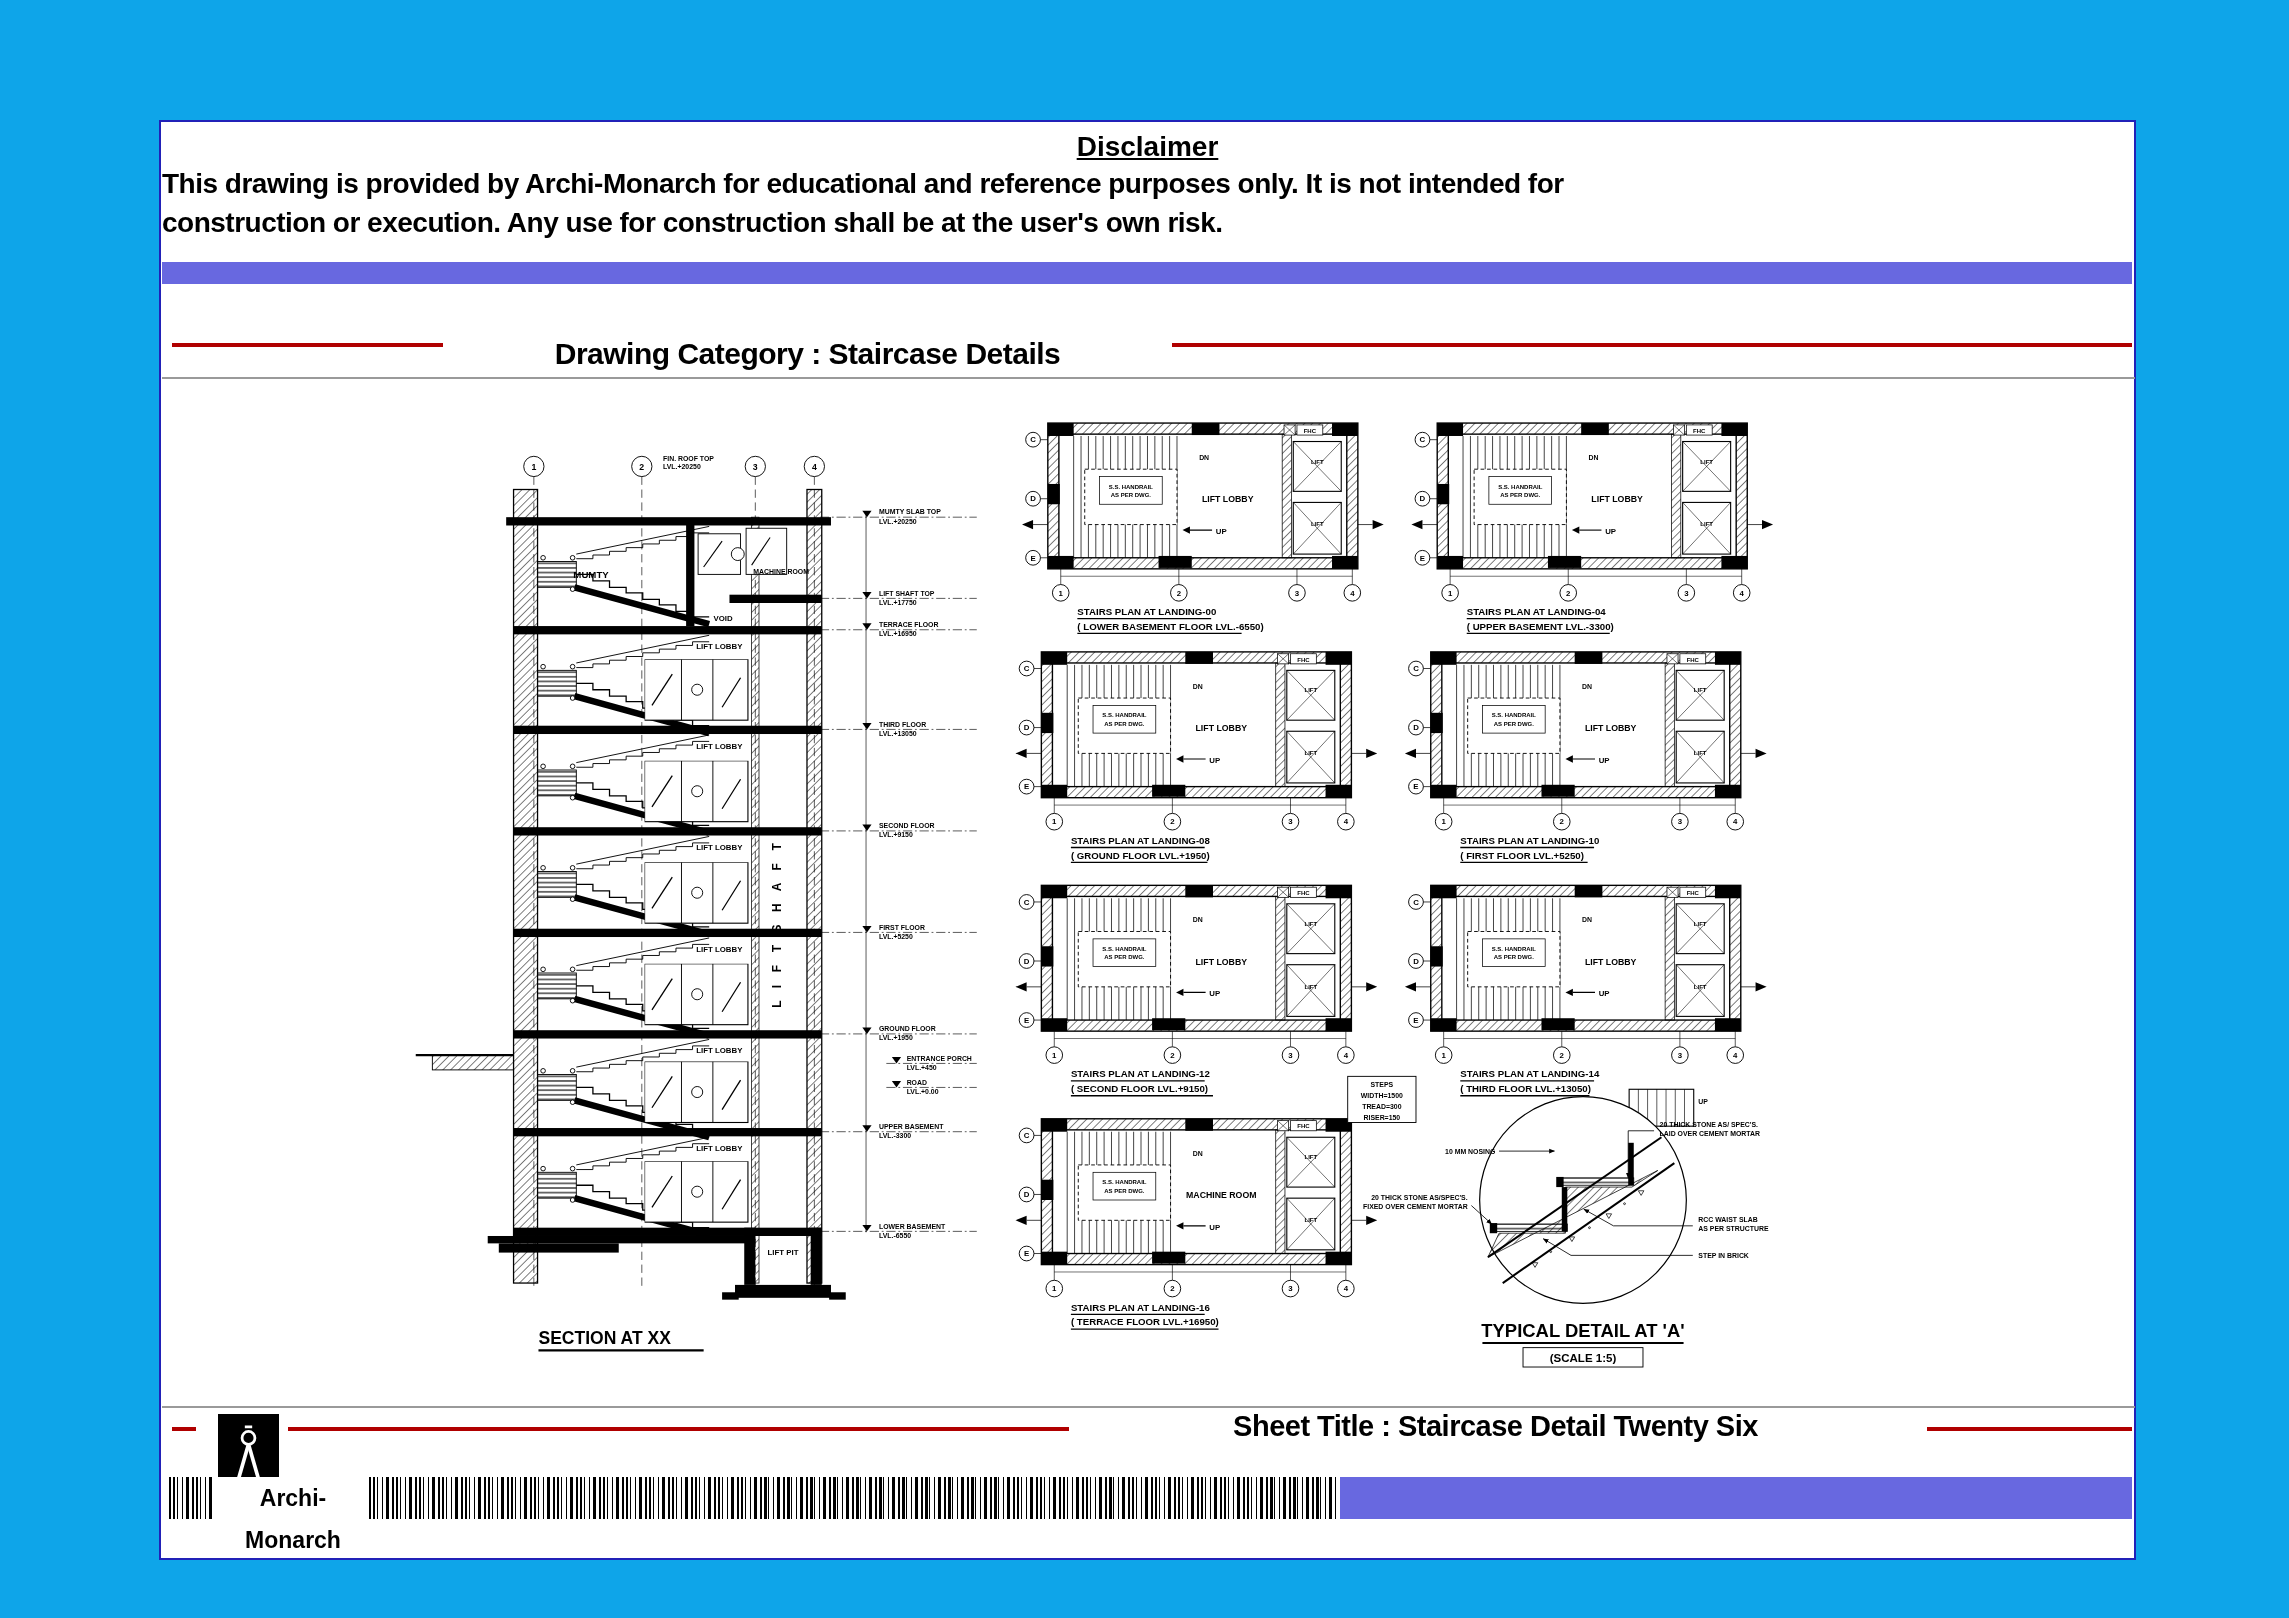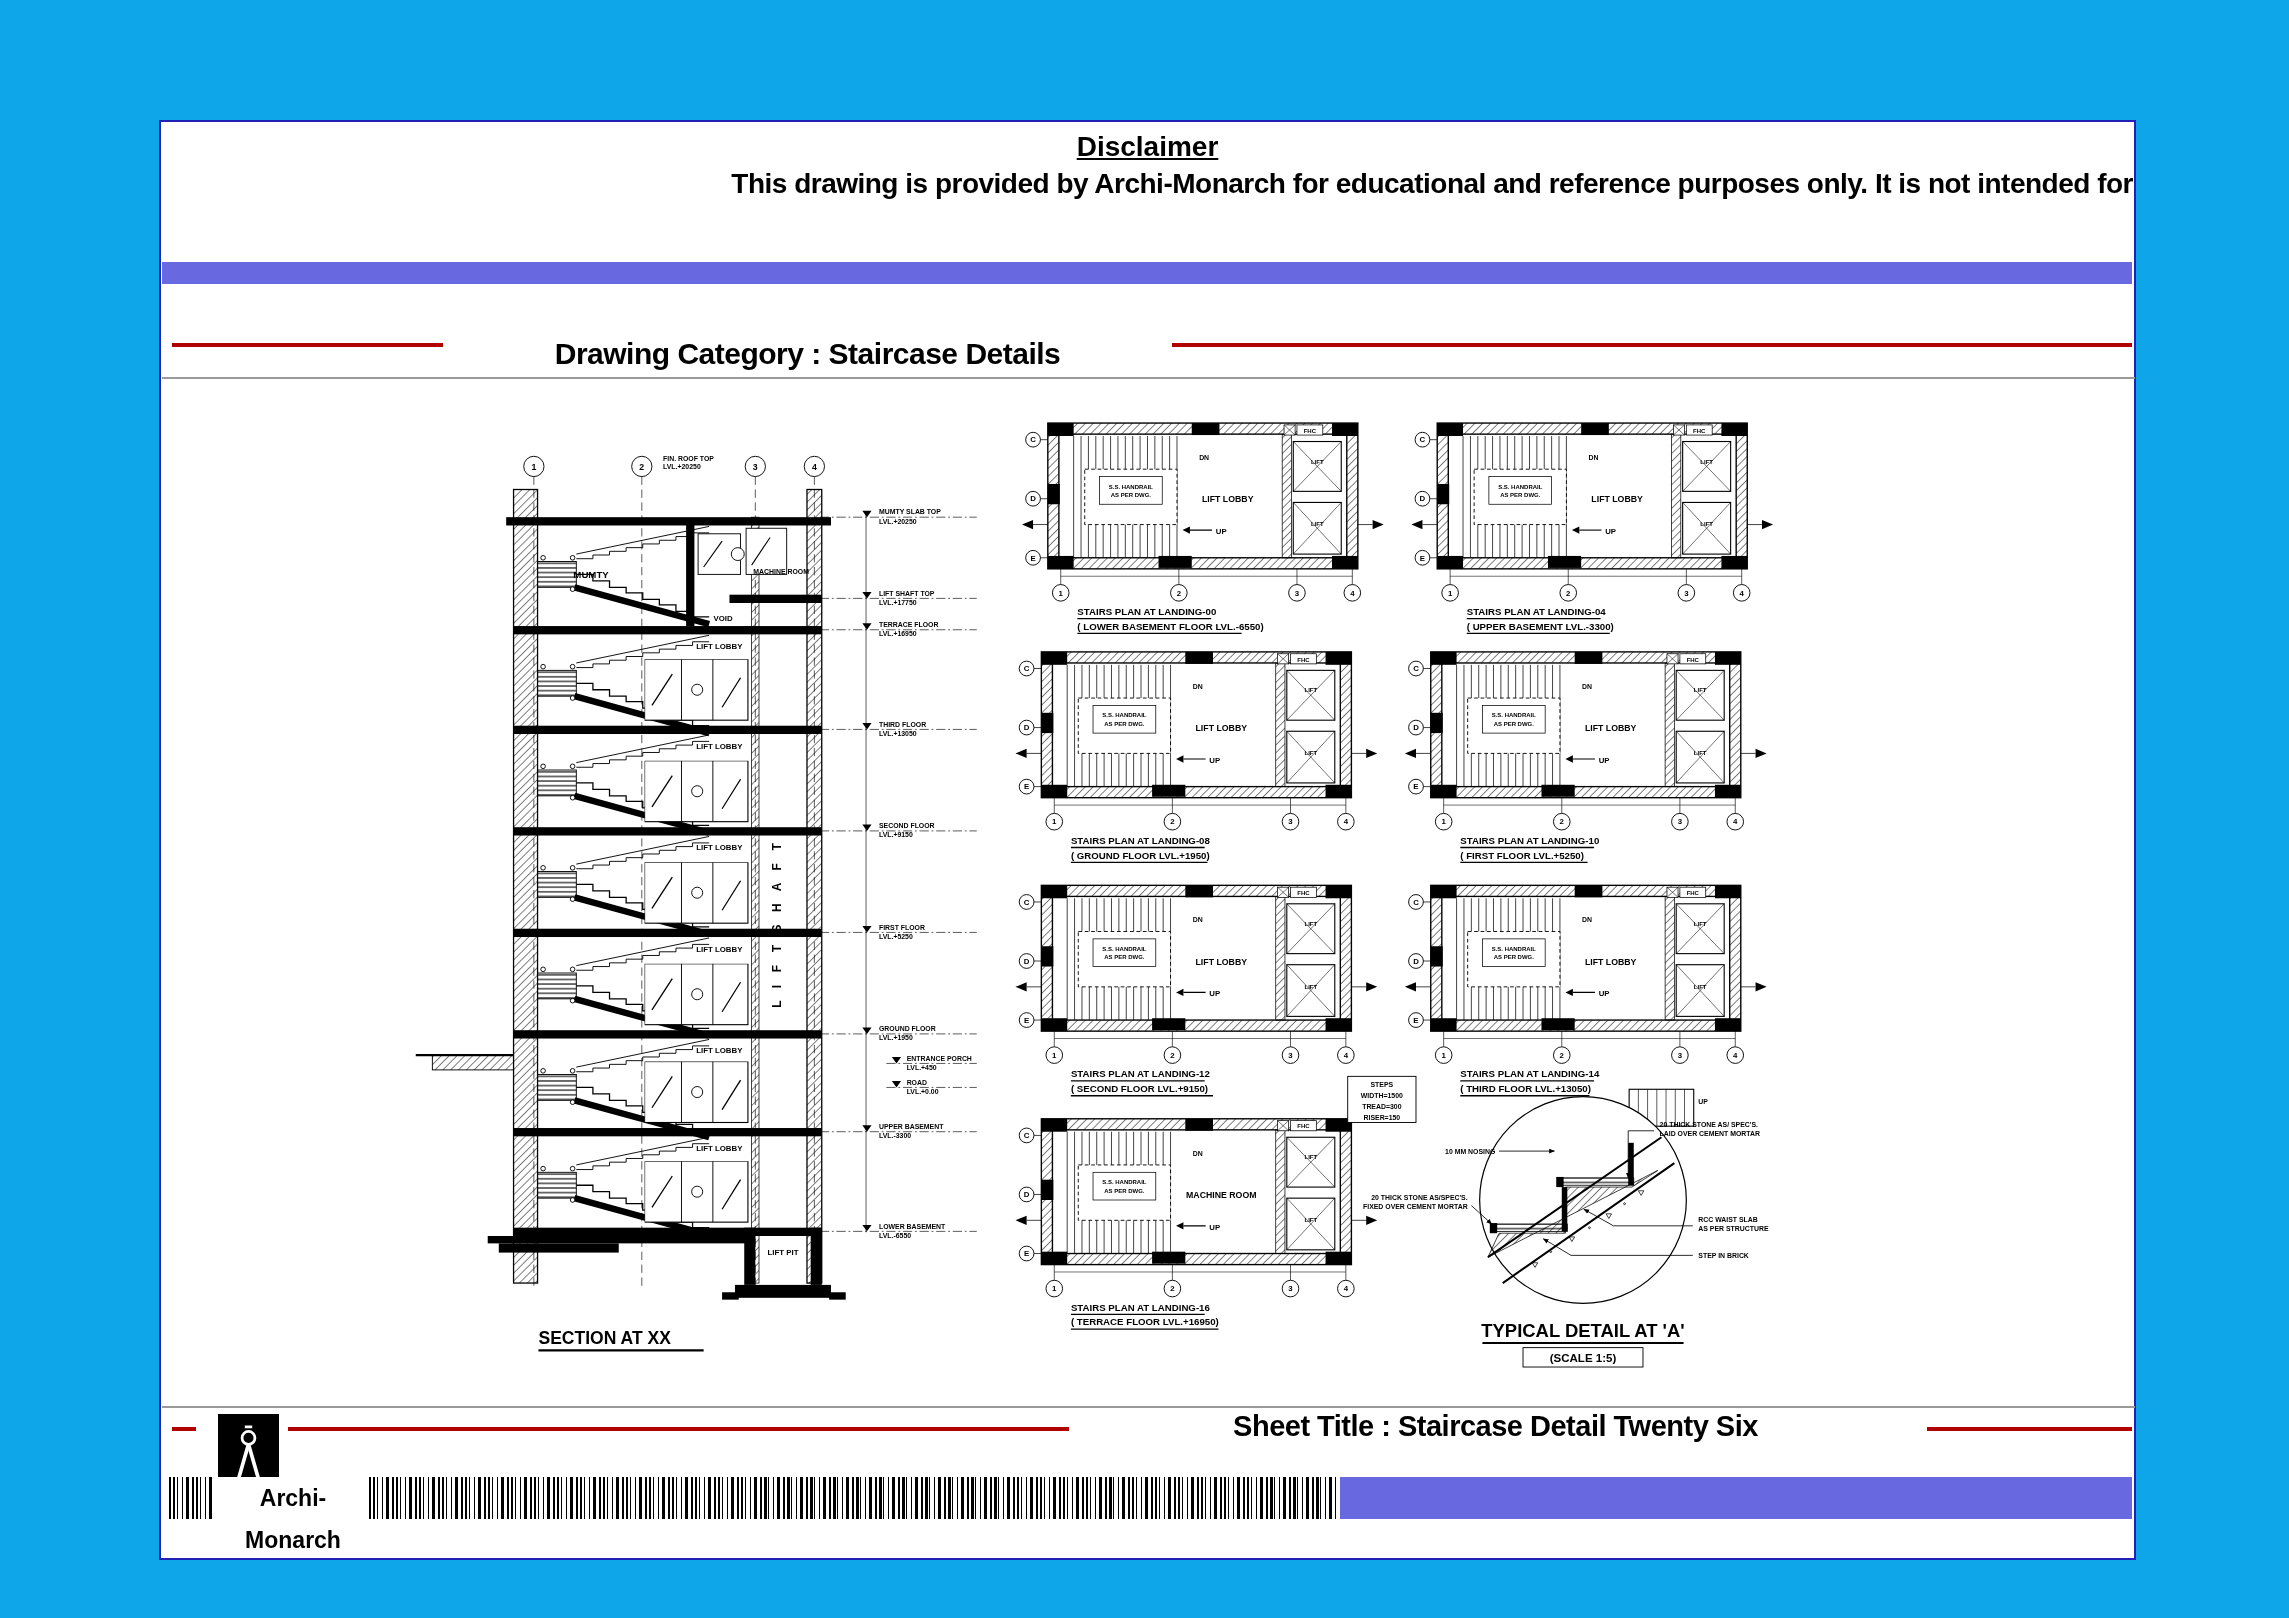--- a/index.html
+++ b/index.html
@@ -5,41 +5,42 @@
   html,body{margin:0;padding:0;background:#fff;}
   .page{position:relative;width:2290px;height:1619px;background:#0ea5e9;
         font-family:"Liberation Sans",sans-serif;overflow:hidden;}
   .frame{position:absolute;left:159px;top:120px;width:1973px;height:1436px;
          border:2.8px solid #2121b8;background:#fff;}
   .abs{position:absolute;}
   .bluebar{background:#6868e0;}
   .redline{background:#b00000;height:3.7px;}
   .grayline{background:#9a9a9a;height:1.8px;}
   .disc-title{font-size:28px;font-weight:bold;text-decoration:underline;text-align:center;color:#000;}
-  .disc-line{font-size:28px;font-weight:bold;text-align:right;color:#000;letter-spacing:-0.5px;}
+  .disc-line{font-size:28px;font-weight:bold;text-align:left;color:#000;letter-spacing:-0.5px;}
   .cat-title{font-size:30px;font-weight:bold;color:#000;text-align:center;letter-spacing:-0.5px;margin-top:12px;}
   .sheet-title{font-size:29px;font-weight:bold;color:#000;text-align:center;letter-spacing:-0.5px;}
   .brand{font-size:23px;font-weight:bold;color:#000;line-height:42px;background:#fff;text-align:center;}
   .barcode{background:repeating-linear-gradient(90deg,
       #000 0 1.8px,#fff 1.8px 3.7px,#000 3.7px 6.5px,#fff 6.5px 8.3px,#000 8.3px 9.2px,
       #fff 9.2px 13px,#000 13px 14px,#fff 14px 16.6px,#000 16.6px 20px,#fff 20px 23px);}
   svg text{font-family:"Liberation Sans",sans-serif;font-weight:700;fill:#000;}
   .t6{font-size:6.5px;} .t7{font-size:7.5px;} .t8{font-size:8.5px;}
   .t9{font-size:9.5px;} .t10{font-size:10.5px;} .t13{font-size:13px;letter-spacing:5px;}
   .t19{font-size:19px;} .t20{font-size:20px;} .t12{font-size:12.5px;}
   .ln{stroke:#000;fill:none;}
 </style>
 </head>
 <body>
 
 <div class="page">
   <div class="frame"></div>
 
   <div class="abs disc-title" style="left:162px;top:131px;width:1971px;">Disclaimer</div>
   <div class="abs disc-line" style="left:162px;top:168px;width:1971px;">This drawing is provided by Archi-Monarch for educational and reference purposes only. It is not intended for</div>
+  <div class="abs disc-line" style="left:162px;top:207px;width:1971px;">construction or execution. Any use for construction shall be at the user's own risk.</div>
   <div class="abs bluebar" style="left:162px;top:262px;width:1970px;height:22px;"></div>
 
   <div class="abs redline" style="left:172px;top:343px;width:271px;"></div>
   <div class="abs cat-title" style="left:452px;top:325px;width:711px;">Drawing Category : Staircase Details</div>
   <div class="abs redline" style="left:1172px;top:343px;width:960px;"></div>
   <div class="abs grayline" style="left:162px;top:377px;width:1973px;"></div>
 
   <svg class="abs" style="left:397px;top:388px;" width="1763" height="1015" viewBox="430 420 1910 1100">
     <defs>
       <pattern id="hatch" width="6" height="6" patternUnits="userSpaceOnUse" patternTransform="rotate(45)">

